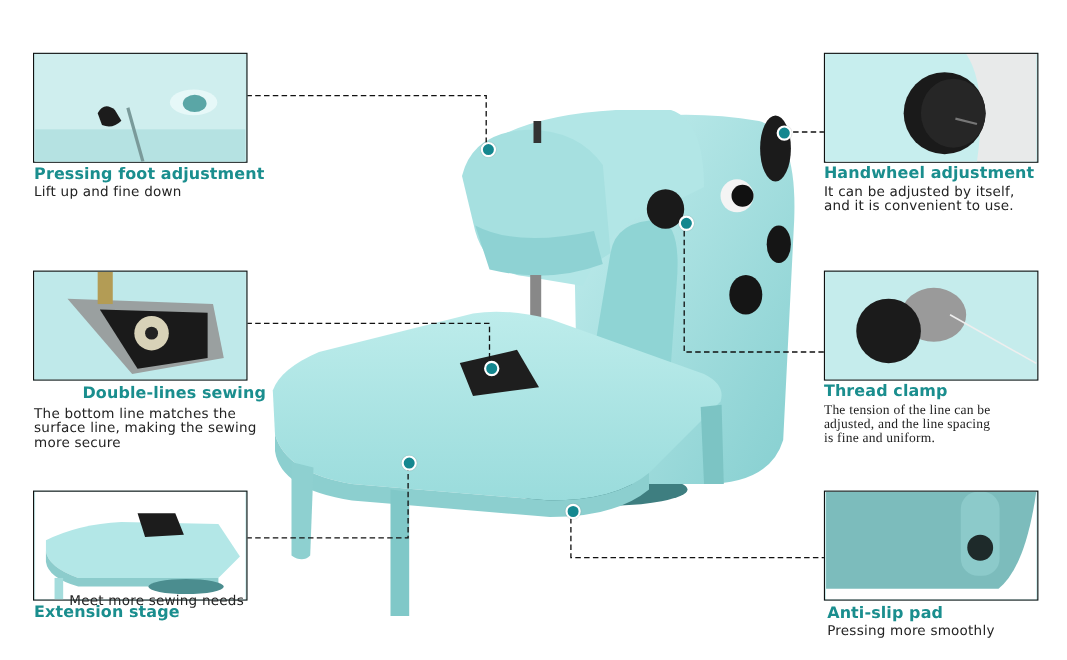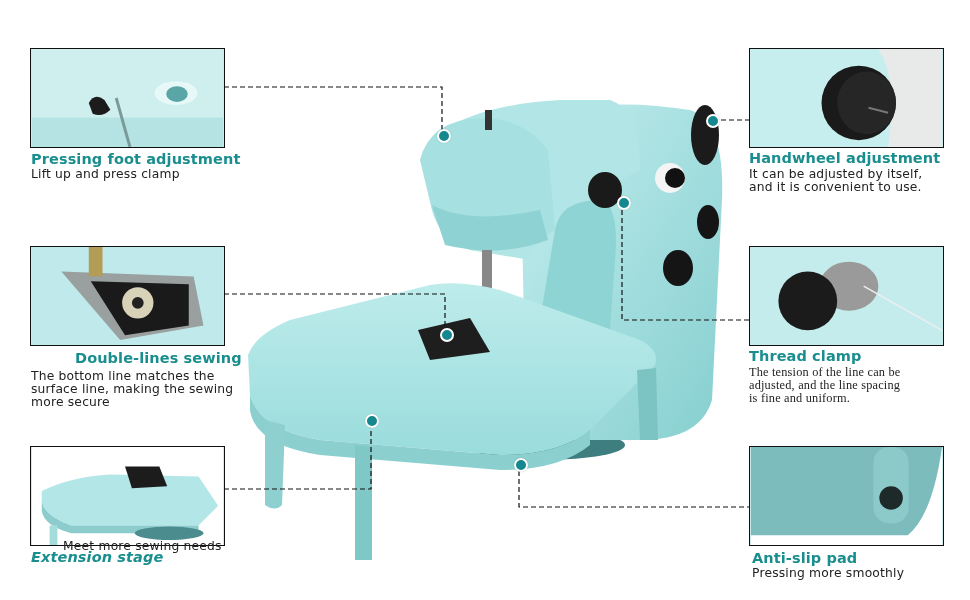--- a/index.html
+++ b/index.html
@@ -85,21 +85,21 @@
   <svg viewBox="0 0 195 100">
     <rect width="195" height="100" fill="#cfeeee"></rect>
     <rect y="70" width="195" height="30" fill="#b5e2e2"></rect>
     <ellipse cx="147" cy="45" rx="22" ry="12" fill="#e6f8f8"></ellipse>
     <ellipse cx="148" cy="46" rx="11" ry="8" fill="#5aa6a6"></ellipse>
     <line x1="86" y1="50" x2="100" y2="100" stroke="#7a9a9a" stroke-width="3"></line>
     <path d="M58 55 Q64 44 74 52 L80 62 Q72 70 62 66 Z" fill="#1c1c1c"></path>
   </svg>
 </div>
 <div class="title" style="left:31px;top:151px;">Pressing foot adjustment</div>
-<div class="desc" style="left:31px;top:168px;">Lift up and press clamp</div>
+<div class="desc" style="left:31px;top:168px;">Lift up and fine down</div>
 
 <div class="thumb" style="left:30px;top:246px;width:195px;height:100px;">
   <svg viewBox="0 0 195 100">
     <rect width="195" height="100" fill="#bfe9ea"></rect>
     <path d="M30 25 L165 30 L175 80 L90 95 Z" fill="#9aa0a0"></path>
     <path d="M60 35 L160 38 L160 80 L95 90 Z" fill="#1a1a1a"></path>
     <circle cx="108" cy="57" r="16" fill="#d8d2b8"></circle>
     <circle cx="108" cy="57" r="6" fill="#222"></circle>
     <rect x="58" y="0" width="14" height="30" fill="#b39c55"></rect>
   </svg>
@@ -114,21 +114,21 @@
 <div class="thumb" style="left:30px;top:446px;width:195px;height:100px;">
   <svg viewBox="0 0 195 100">
     <rect width="195" height="100" fill="#ffffff"></rect>
     <path d="M10 45 Q40 30 80 28 L170 30 L190 60 L170 80 L40 80 Q12 70 10 55 Z" fill="#b3e7e7"></path>
     <path d="M10 55 Q12 70 40 80 L170 80 L170 88 L40 88 Q12 80 10 65 Z" fill="#8ccccc"></path>
     <path d="M95 20 L130 20 L138 40 L102 42 Z" fill="#1c1c1c"></path>
     <ellipse cx="140" cy="88" rx="35" ry="7" fill="#4b8d8f"></ellipse>
     <rect x="18" y="80" width="8" height="20" fill="#a4dcdc"></rect>
   </svg>
 </div>
-<div class="title" style="left:31px;top:549px;font-style:italic;">Extension stage</div>
+<div class="title" style="left:31px;top:549px;">Extension stage</div>
 <div class="desc" style="left:31px;top:540px;margin-left:32px;">Meet more sewing needs</div>
 
 <div class="thumb" style="left:749px;top:48px;width:195px;height:100px;">
   <svg viewBox="0 0 195 100">
     <rect width="195" height="100" fill="#e8eaea"></rect>
     <path d="M0 0 L130 0 Q150 30 140 100 L0 100 Z" fill="#c7eeee"></path>
     <ellipse cx="110" cy="55" rx="38" ry="38" fill="#1a1a1a"></ellipse>
     <ellipse cx="118" cy="55" rx="30" ry="32" fill="#262626"></ellipse>
     <line x1="120" y1="60" x2="140" y2="65" stroke="#777" stroke-width="2"></line>
   </svg>

